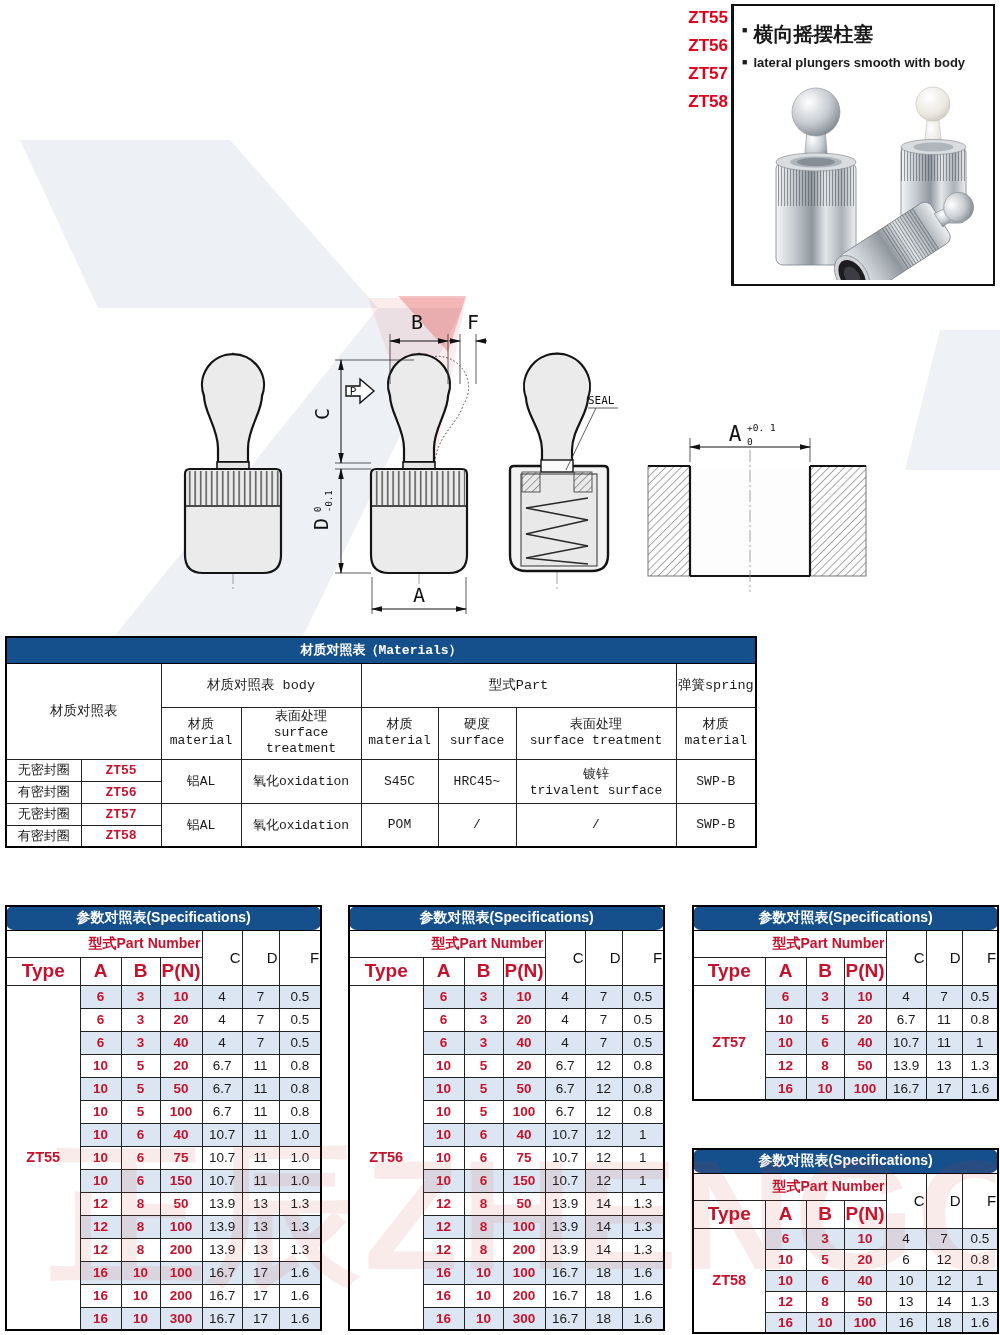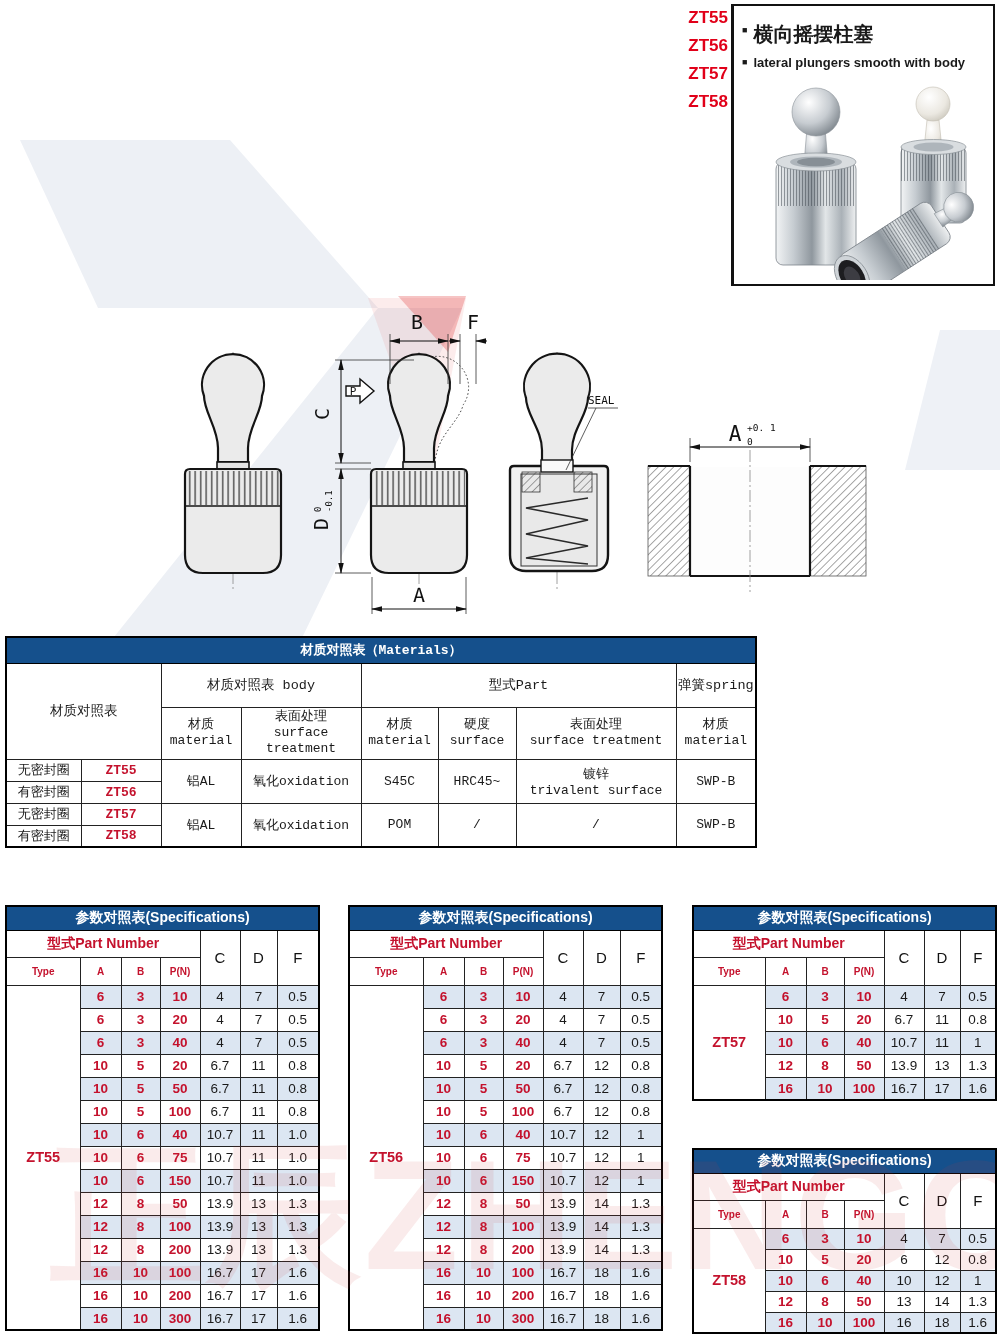--- a/index.html
+++ b/index.html
@@ -46,24 +46,24 @@
   #materials td{font-size:13px;}
   #materials .ttl td{height:26px;}
   #materials .h1 td{height:44px;font-size:13.5px;}
   #materials .h2 td{height:52px;line-height:1.25;}
   #materials .dr td{height:22px;}
 
   .spec-wrap{position:absolute;z-index:2;}
   #spec0{left:5px;top:905px;}  #spec1{left:348px;top:905px;}
   #spec2{left:692px;top:905px;} #spec3{left:692px;top:1148px;}
   .spec-table{border:2px solid #000;background:#fff;}
-  .spec-table .sp-title td{height:24px;}
-  .spec-table .sp-h1 td{height:27px;font-size:14px;}
+  .spec-table .sp-title td{height:24px;border-radius:8px;}
+  .spec-table .sp-h1 td{height:27px;font-size:14px;text-align:right;}
   .spec-table .sp-h1 td.cdf,.spec-table td.cdf{font-weight:normal;color:#111;font-size:15px;}
-  .spec-table .sp-h2 td{height:28px;font-size:10px;margin-left:28px;}
+  .spec-table .sp-h2 td{height:28px;font-size:19px;margin-left:28px;}
   .spec-table .sp-row td{height:23px;font-size:13.5px;}
   .rows-sm .sp-row td{height:21px;}
   .sp-row.odd td{background:#dce6f2;}
   .sp-row.even td{background:#ffffff;}
   .spec-table td.type-cell{background:#fff;font-size:14.5px;}
   .w .c-type{width:74px;} .w .c-a{width:41px;} .w .c-b{width:39px;} .w .c-p{width:40px;}
   .w .c-c{width:40px;} .w .c-d{width:37px;} .w .c-f{width:42px;}
   .n .c-type{width:72px;} .n .c-a{width:41px;} .n .c-b{width:38px;} .n .c-p{width:40px;}
   .n .c-c{width:40px;} .n .c-d{width:36px;} .n .c-f{width:36px;}
 

